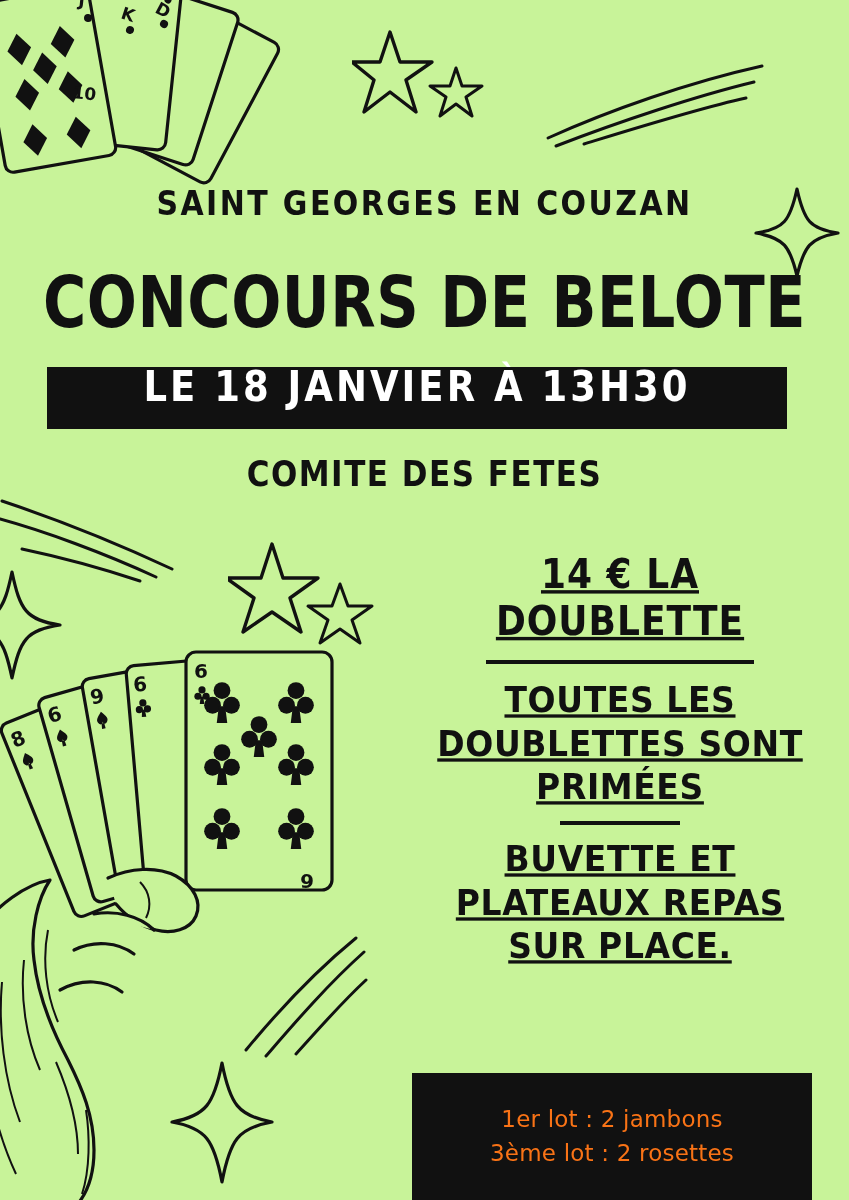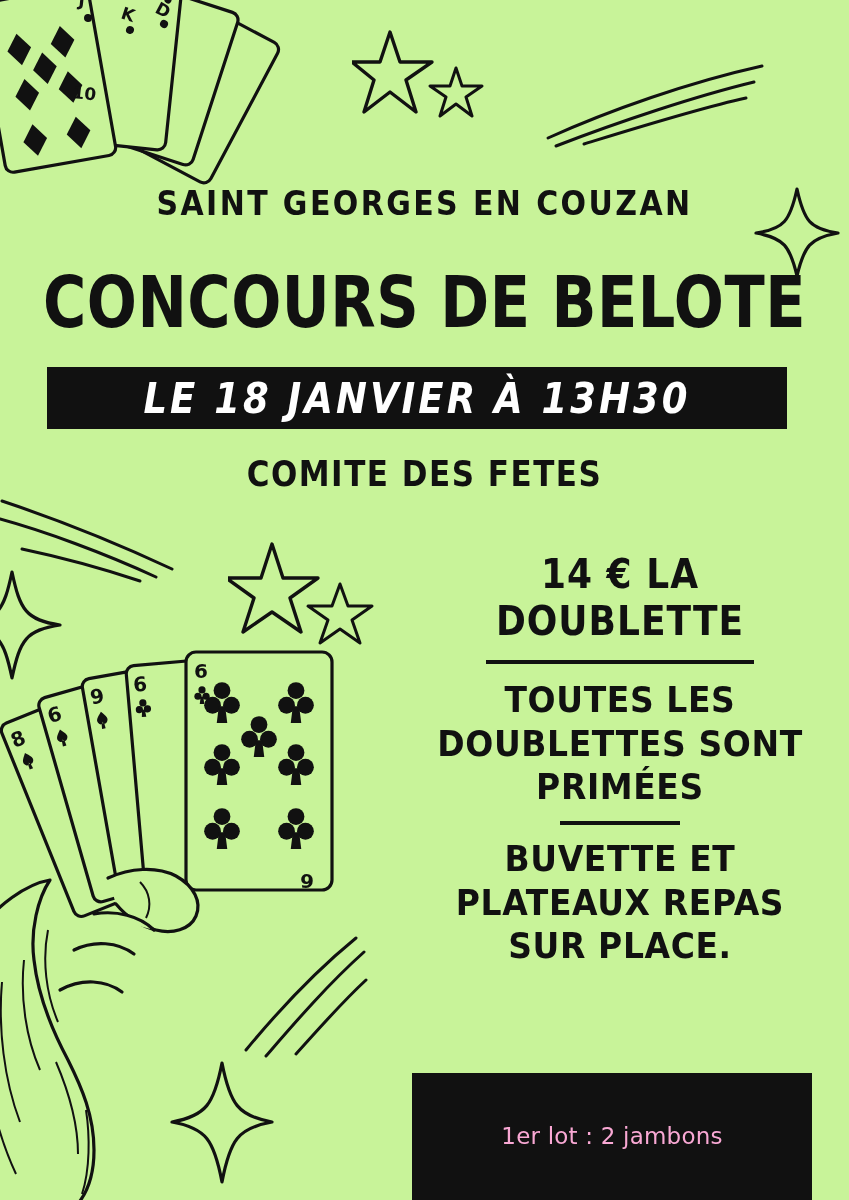--- a/index.html
+++ b/index.html
@@ -64,23 +64,21 @@
     transform: scaleY(1.2);
   }
   .date-bar {
     position: absolute;
     left: 47px;
     top: 367px;
     width: 740px;
     height: 62px;
     background: #111;
     display: flex;
-    align-items: center;
     justify-content: center;
-    font-style: italic;
   }
   .date-bar span {
     color: #fff;
     font-size: 37px;
     font-weight: bold;
     letter-spacing: 3px;
     font-family: "DejaVu Sans", sans-serif;
     transform: scaleY(1.14);
   }
   .organizer {
@@ -97,20 +95,21 @@
   }
 
   .right-col {
     position: absolute;
     left: 418px;
     top: 556px;
     width: 404px;
     text-align: center;
     color: #111;
     font-family: "DejaVu Sans", sans-serif;
+    text-decoration: underline;
   }
   .price {
     font-size: 36px;
     font-weight: bold;
     letter-spacing: 1px;
     transform: scaleY(1.14);
     margin-bottom: 22px;
   }
   .rule-long {
     width: 268px;
@@ -132,21 +131,21 @@
     transform: scaleY(1.1);
   }
 
   .prizes {
     position: absolute;
     left: 412px;
     top: 1073px;
     width: 400px;
     height: 127px;
     background: #111;
-    color: #f9a8d4;
+    color: #f97316;
     display: flex;
     flex-direction: column;
     align-items: center;
     justify-content: center;
     font-family: "DejaVu Sans", sans-serif;
   }
   .prizes div {
     font-size: 23px;
     line-height: 1.45;
     letter-spacing: 0.2px;
@@ -388,15 +387,16 @@
   <div class="right-col">
     <div class="price">14 € LA DOUBLETTE</div>
     <div class="rule-long"></div>
     <div class="blurb">TOUTES LES DOUBLETTES SONT PRIMÉES</div>
     <div class="rule-short"></div>
     <div class="blurb">BUVETTE ET PLATEAUX REPAS SUR PLACE.</div>
   </div>
 
   <div class="prizes">
     <div>1er lot : 2 jambons</div>
+    <div>3ème lot : 2 rosettes</div>
   </div>
 
 </div>
 
 </body></html>

